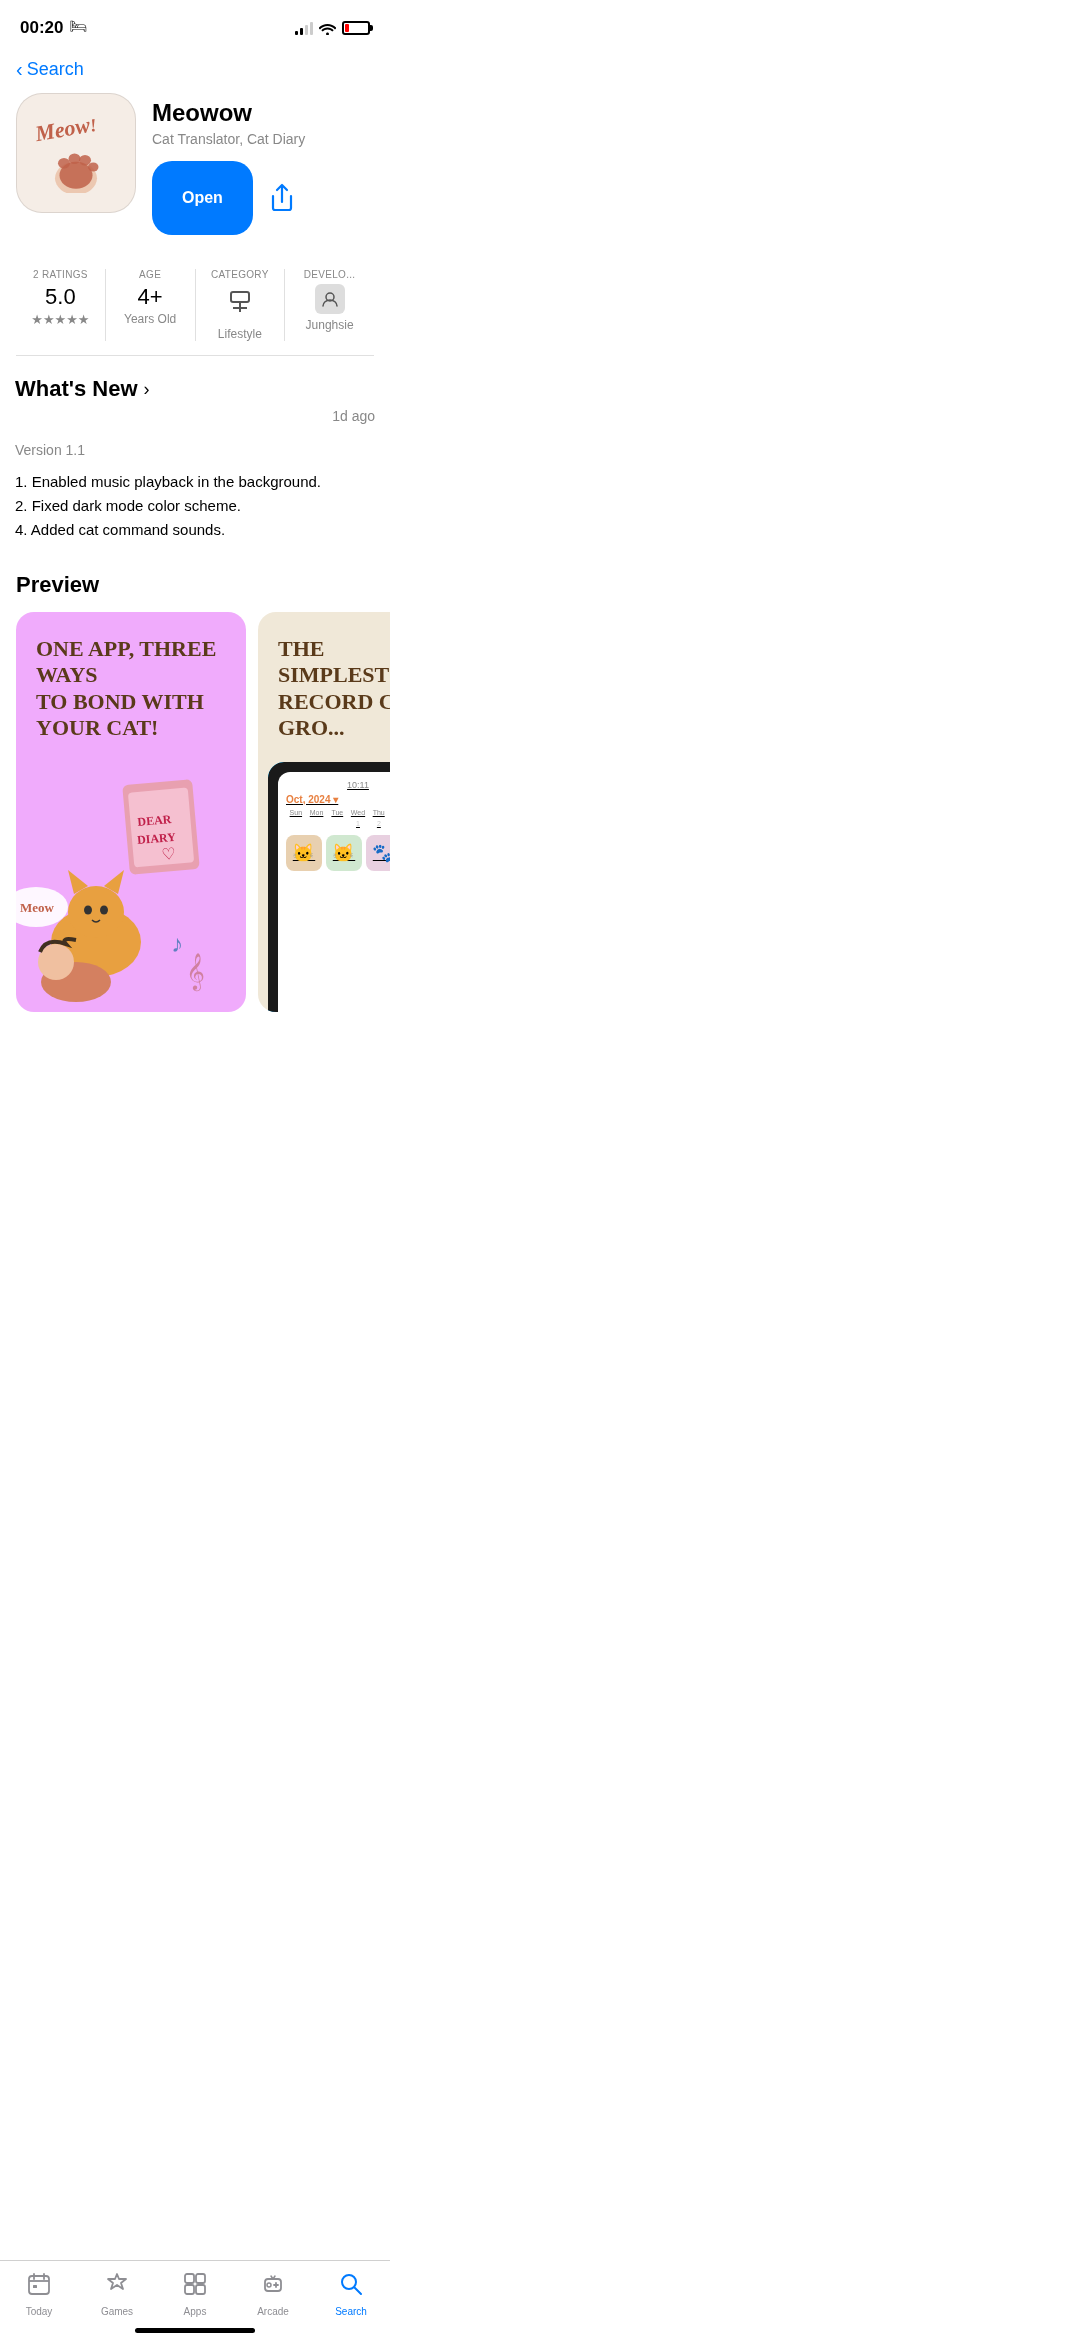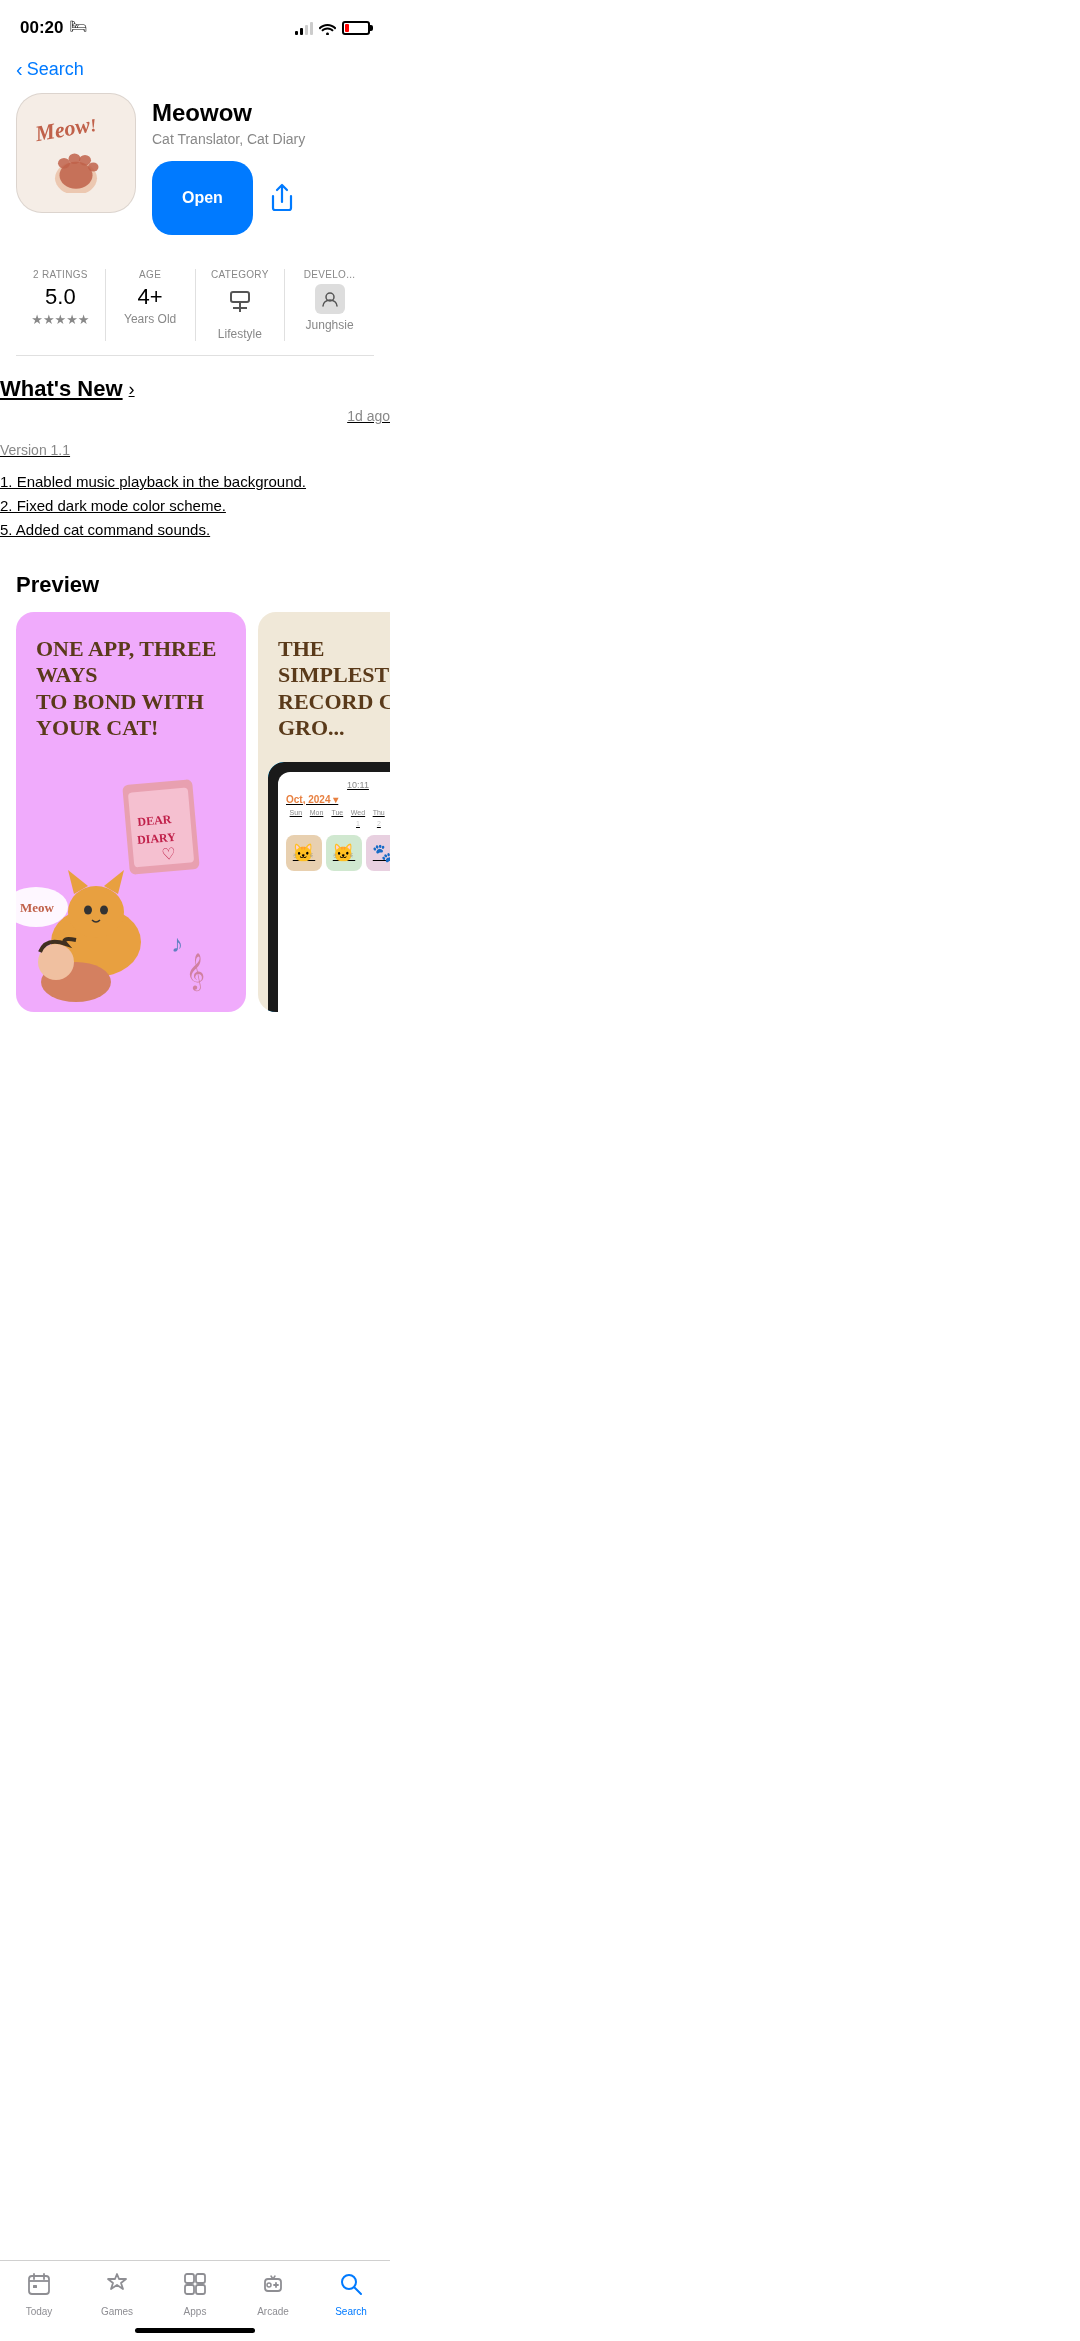--- a/index.html
+++ b/index.html
@@ -228,22 +228,21 @@
       display: flex;
       align-items: center;
       justify-content: center;
       font-size: 14px;
       color: #555;
       margin-bottom: 2px;
     }
 
     
     .section {
-      padding: 20px 0 10px;
-      text-decoration: underline;
+      padding: 20px 15px 10px;
     }
     .section-title-row {
       display: flex;
       align-items: center;
       margin-bottom: 6px;
     }
     .section-title {
       font-size: 22px;
       font-weight: 700;
       color: #000;
@@ -488,21 +487,21 @@
       <span class="section-title">What's New</span>
       <span class="section-chevron">›</span>
     </div>
     <div class="version-row">
       <span class="version-text">Version 1.1</span>
       <span class="version-date">1d ago</span>
     </div>
     <div class="release-notes">
       <div>1. Enabled music playback in the background.</div>
       <div>2. Fixed dark mode color scheme.</div>
-      <div>5. Added cat command sounds.</div>
+      <div>4. Added cat command sounds.</div>
     </div>
   </div>
 
   <div class="preview-section">
     <div class="preview-title">Preview</div>
     <div class="preview-scroll">
 
       <div class="preview-card preview-card-1">
         <div class="preview-card-text">ONE APP, THREE WAYS<br>TO BOND WITH YOUR CAT!</div>
         <div class="preview-card-illustration">

